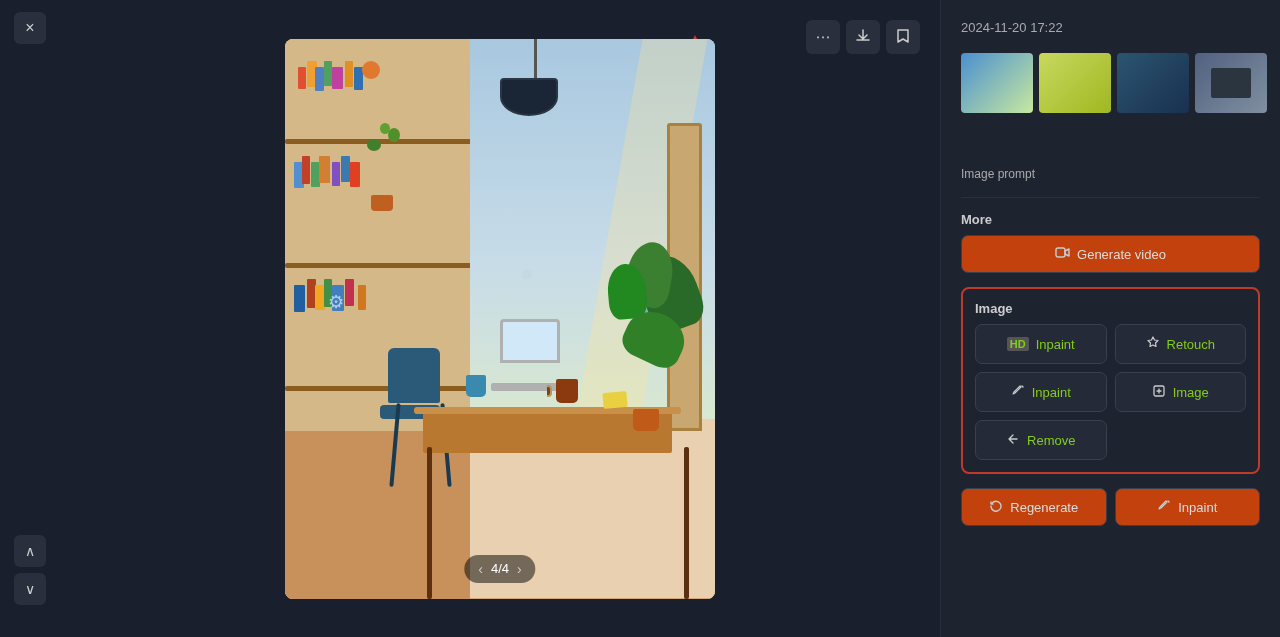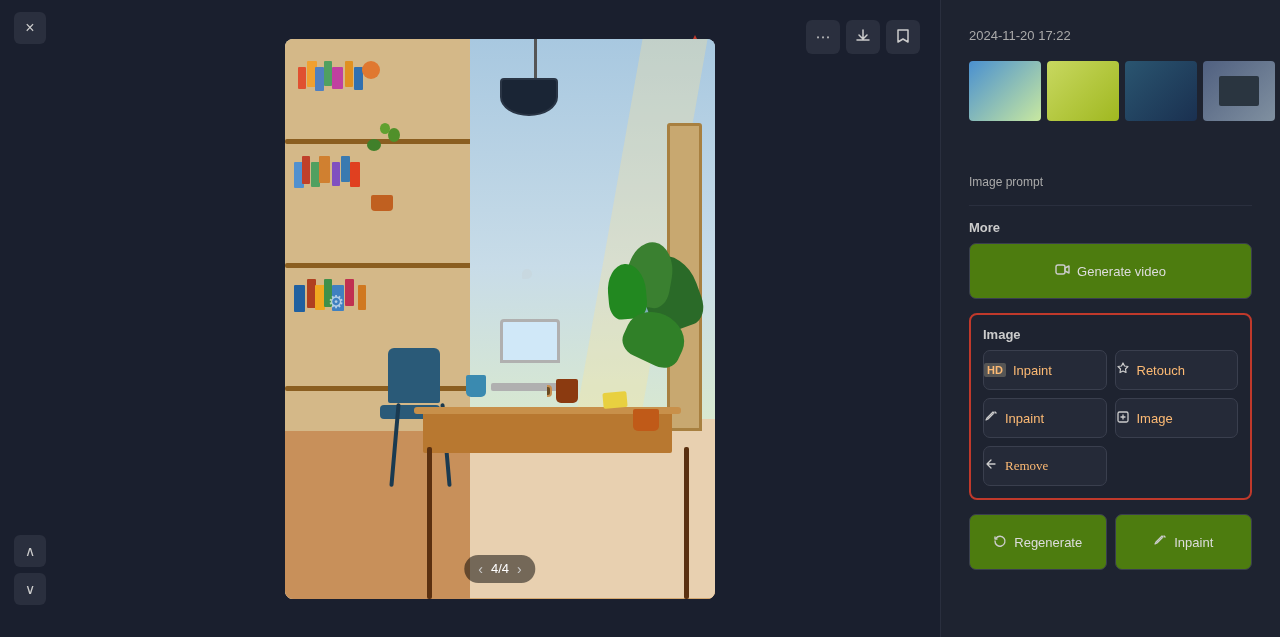--- a/index.html
+++ b/index.html
@@ -138,21 +138,21 @@
       display: flex;
       align-items: center;
       justify-content: center;
       font-size: 15px;
     }
 
     
     .right-panel {
       width: 340px;
       background: #1e2330;
-      padding: 28px;
+      padding: 20px;
       display: flex;
       flex-direction: column;
       gap: 14px;
       overflow-y: auto;
       border-left: 1px solid #2a2f3e;
     }
 
     .timestamp {
       font-size: 13px;
       color: #aaa;
@@ -203,22 +203,22 @@
       margin-bottom: 8px;
     }
 
     .action-buttons-row {
       display: flex;
       gap: 8px;
     }
 
     .action-btn {
       flex: 1;
-      height: 56px;
-      background: #4d7c0f;
+      height: 38px;
+      background: #c2410c;
       border: 1px solid #3a3f4e;
       border-radius: 7px;
       color: #ddd;
       cursor: pointer;
       display: flex;
       align-items: center;
       justify-content: center;
       gap: 7px;
       font-size: 13px;
       font-weight: 500;
@@ -234,32 +234,32 @@
       display: grid;
       grid-template-columns: 1fr 1fr;
       gap: 8px;
     }
 
     .edit-btn {
       height: 40px;
       background: #252a38;
       border: 1px solid #3a3f4e;
       border-radius: 7px;
-      color: #fdba74;
-      cursor: pointer;
-      display: flex;
-      align-items: center;
+      color: #84cc16;
+      cursor: pointer;
+      display: flex;
+      align-items: center;
+      justify-content: center;
       gap: 7px;
       font-size: 13px;
       font-weight: 500;
     }
 
     .edit-btn-single {
       width: calc(50% - 4px);
-      font-family: Liberation Serif, serif;
     }
 
     
     .arrow-container {
       position: absolute;
       top: 35px;
       right: 230px;
       pointer-events: none;
     }
   </style>

